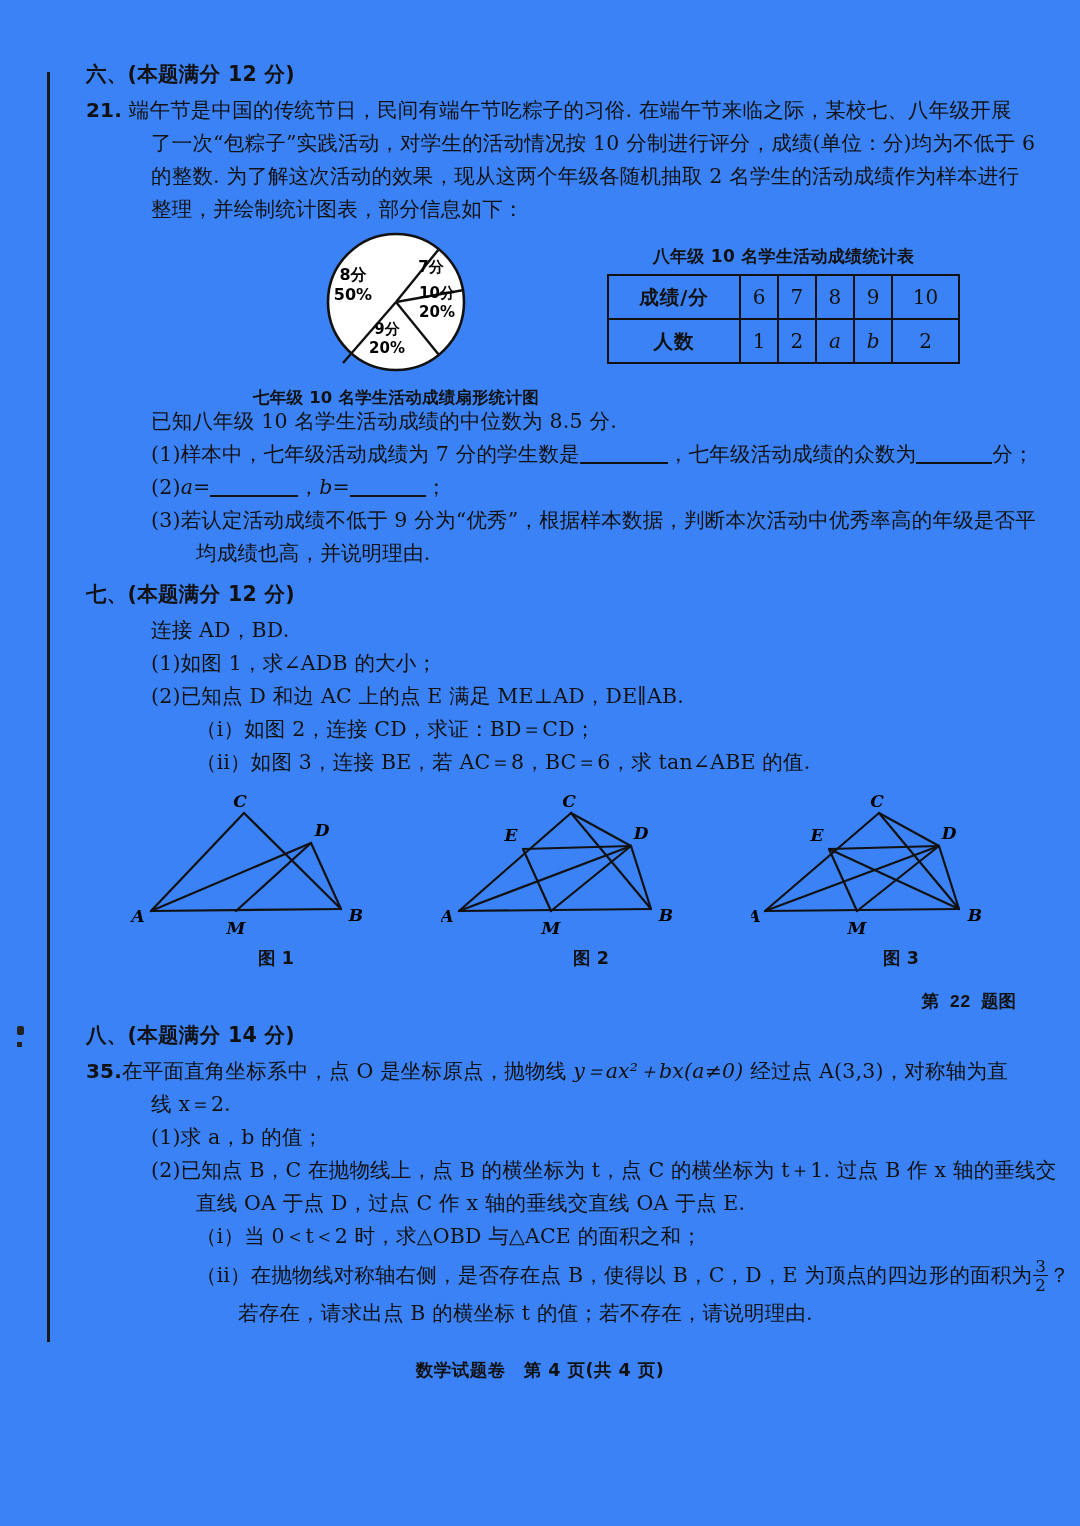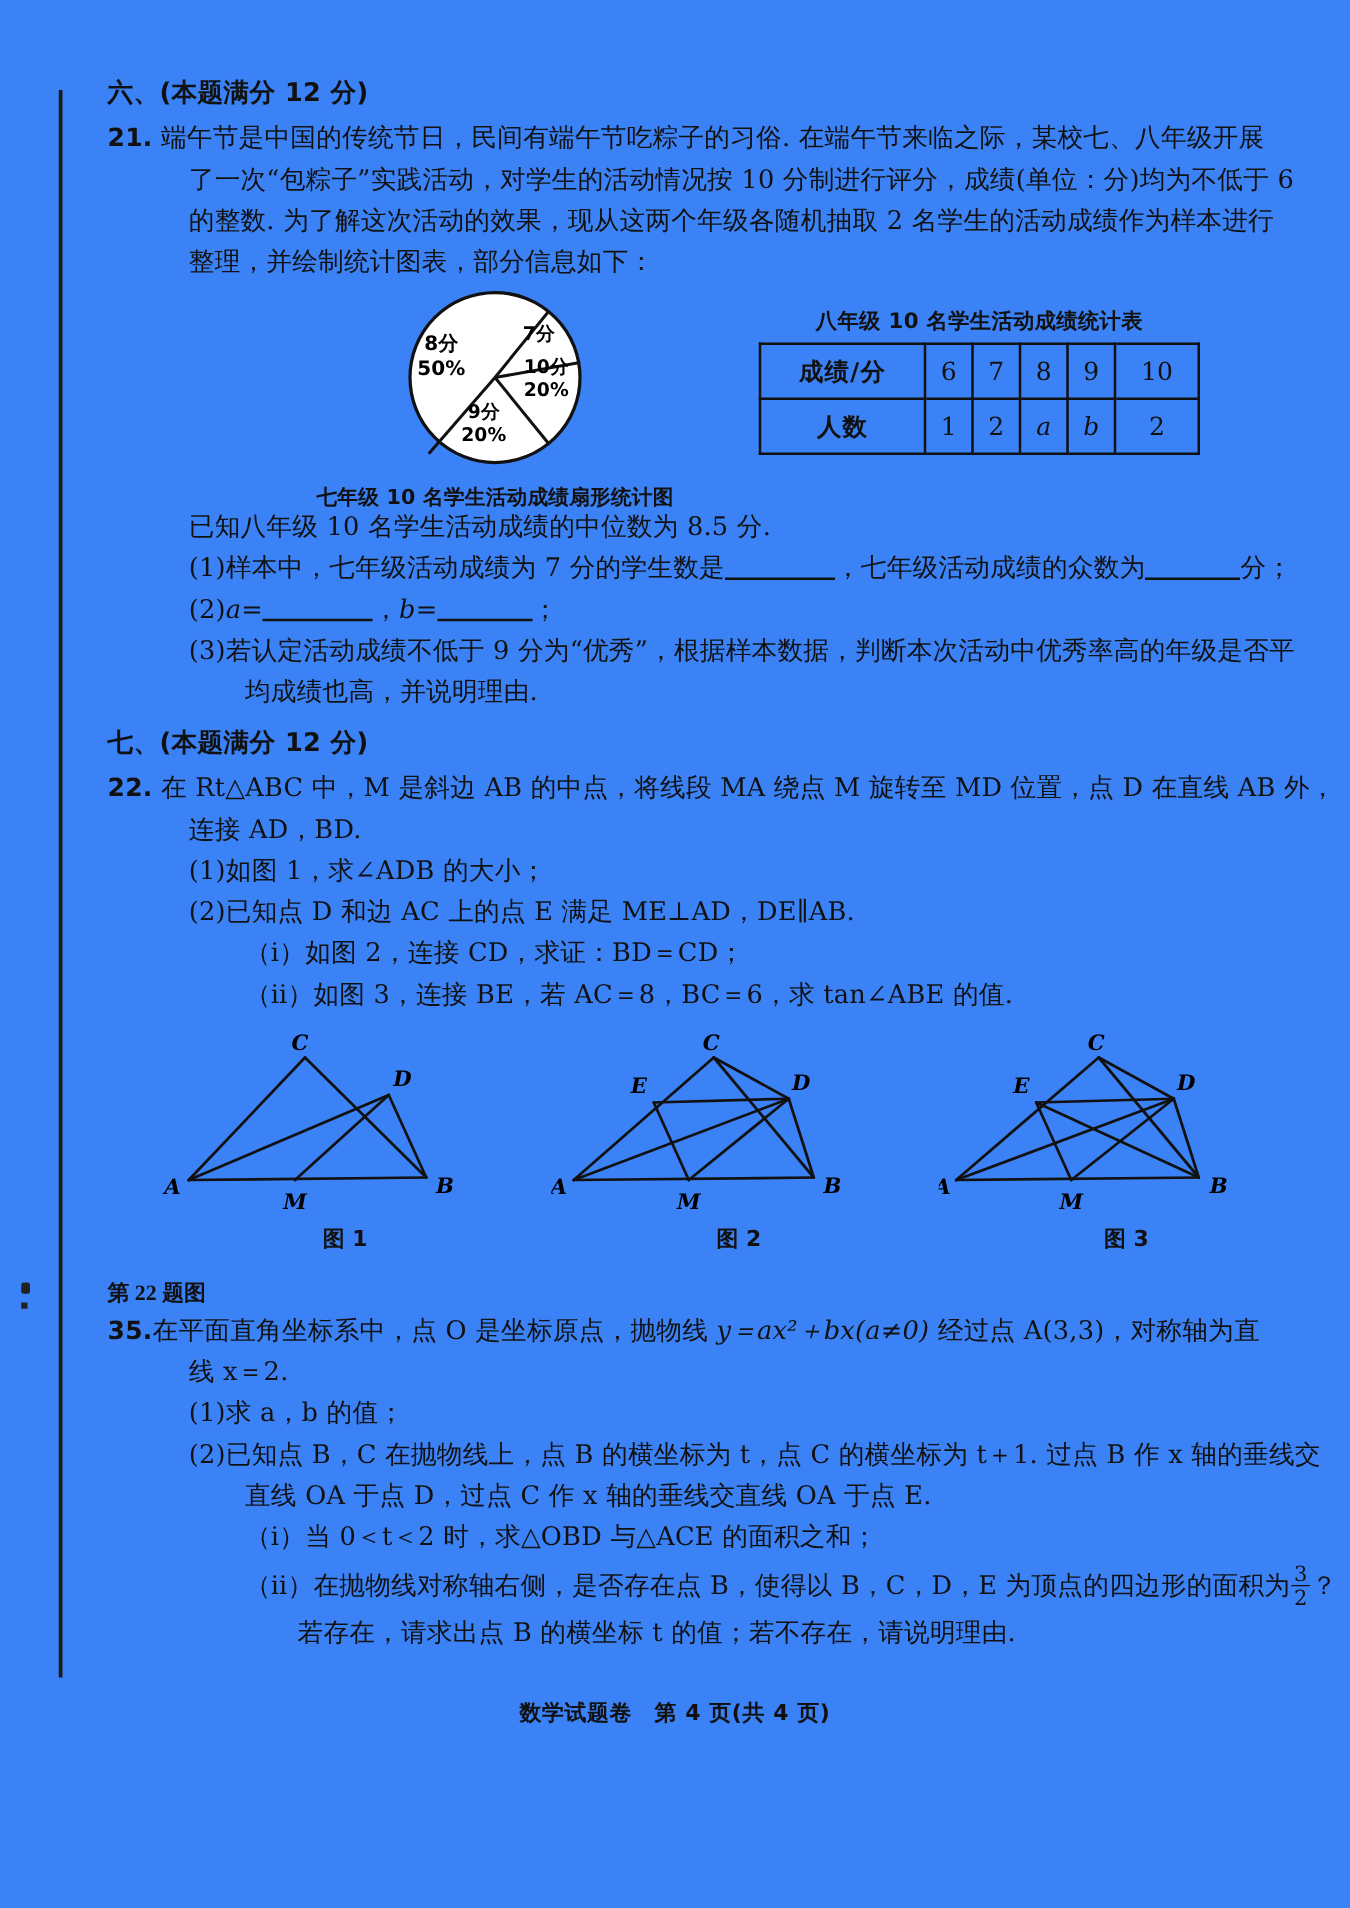--- a/index.html
+++ b/index.html
@@ -166,24 +166,24 @@
   .fig.f2 { left: 355px; }
   .fig.f3 { left: 665px; }
   .fig-caption {
     text-align: center;
     font-weight: bold;
     font-size: 17.5px;
     font-family: "DejaVu Sans", "Liberation Sans", sans-serif;
     margin-top: -4px;
   }
   .figs-label {
-    text-align: left;
+    text-align: right;
     font-weight: bold;
     font-size: 17.5px;
-    font-family: Liberation Serif, serif;
+    font-family: Liberation Mono, monospace;
     margin-top: 8px;
   }
 
   .footer {
     position: absolute;
     left: 0;
     right: 0;
     top: 1358px;
     text-align: center;
     font-size: 17.5px;
@@ -286,24 +286,20 @@
       <div class="qline indent-2">
         <span>(2)</span><span class="it">a</span><span>=</span><span class="blank-line"></span><span>，</span><span class="it">b</span><span>=</span><span class="blank-line short"></span><span>；</span>
       </div>
       <div class="qline indent-2">(3)若认定活动成绩不低于 9 分为“优秀”，根据样本数据，判断本次活动中优秀率高的年级是否平</div>
       <div class="qline indent-3">均成绩也高，并说明理由.</div>
     </div>
 
     <div class="section-head" style="margin-top:10px;">七、(本题满分 12 分)</div>
 
     <div class="qblock">
-      <div class="qline">
-        <span class="qnum">22.</span>
-        <span>在 Rt△ABC 中，M 是斜边 AB 的中点，将线段 MA 绕点 M 旋转至 MD 位置，点 D 在直线 AB 外，</span>
-      </div>
       <div class="qline indent-1">连接 AD，BD.</div>
       <div class="qline indent-2">(1)如图 1，求∠ADB 的大小；</div>
       <div class="qline indent-2">(2)已知点 D 和边 AC 上的点 E 满足 ME⊥AD，DE∥AB.</div>
       <div class="qline indent-3">（ⅰ）如图 2，连接 CD，求证：BD＝CD；</div>
       <div class="qline indent-3">（ⅱ）如图 3，连接 BE，若 AC＝8，BC＝6，求 tan∠ABE 的值.</div>
 
       <div class="figs-row">
 
         <div class="fig f1">
           <svg width="280" height="155" viewBox="0 0 280 155">
@@ -371,20 +367,21 @@
             <text x="106" y="143" font-size="17" text-anchor="middle">M</text>
             <text x="224" y="130" font-size="17" text-anchor="middle">B</text>
           </svg>
           <div class="fig-caption">图 3</div>
         </div>
       </div>
 
       <div class="figs-label">第 22 题图</div>
     </div>
 
+    <div class="section-head" style="margin-top:8px;">八、(本题满分 14 分)</div>
 
     <div class="qblock">
       <div class="qline">
         <span class="qnum">35.</span><span>在平面直角坐标系中，点 O 是坐标原点，抛物线 </span><span class="it">y＝ax²＋bx(a≠0)</span><span> 经过点 A(3,3)，对称轴为直</span>
       </div>
       <div class="qline indent-1">线 x＝2.</div>
       <div class="qline indent-2">(1)求 a，b 的值；</div>
       <div class="qline indent-2">(2)已知点 B，C 在抛物线上，点 B 的横坐标为 t，点 C 的横坐标为 t＋1. 过点 B 作 x 轴的垂线交</div>
       <div class="qline indent-3">直线 OA 于点 D，过点 C 作 x 轴的垂线交直线 OA 于点 E.</div>
       <div class="qline indent-3">（ⅰ）当 0＜t＜2 时，求△OBD 与△ACE 的面积之和；</div>

